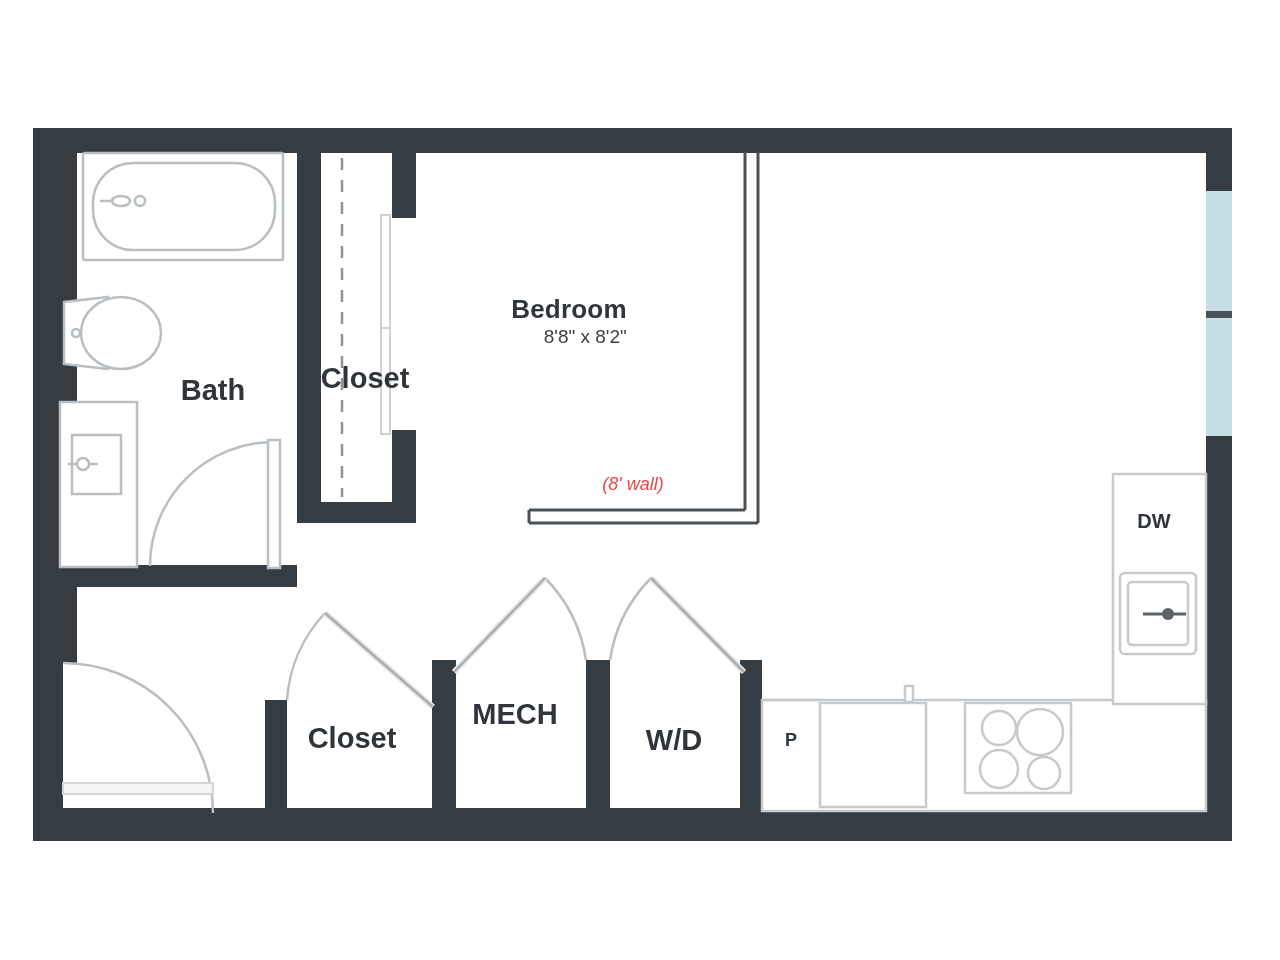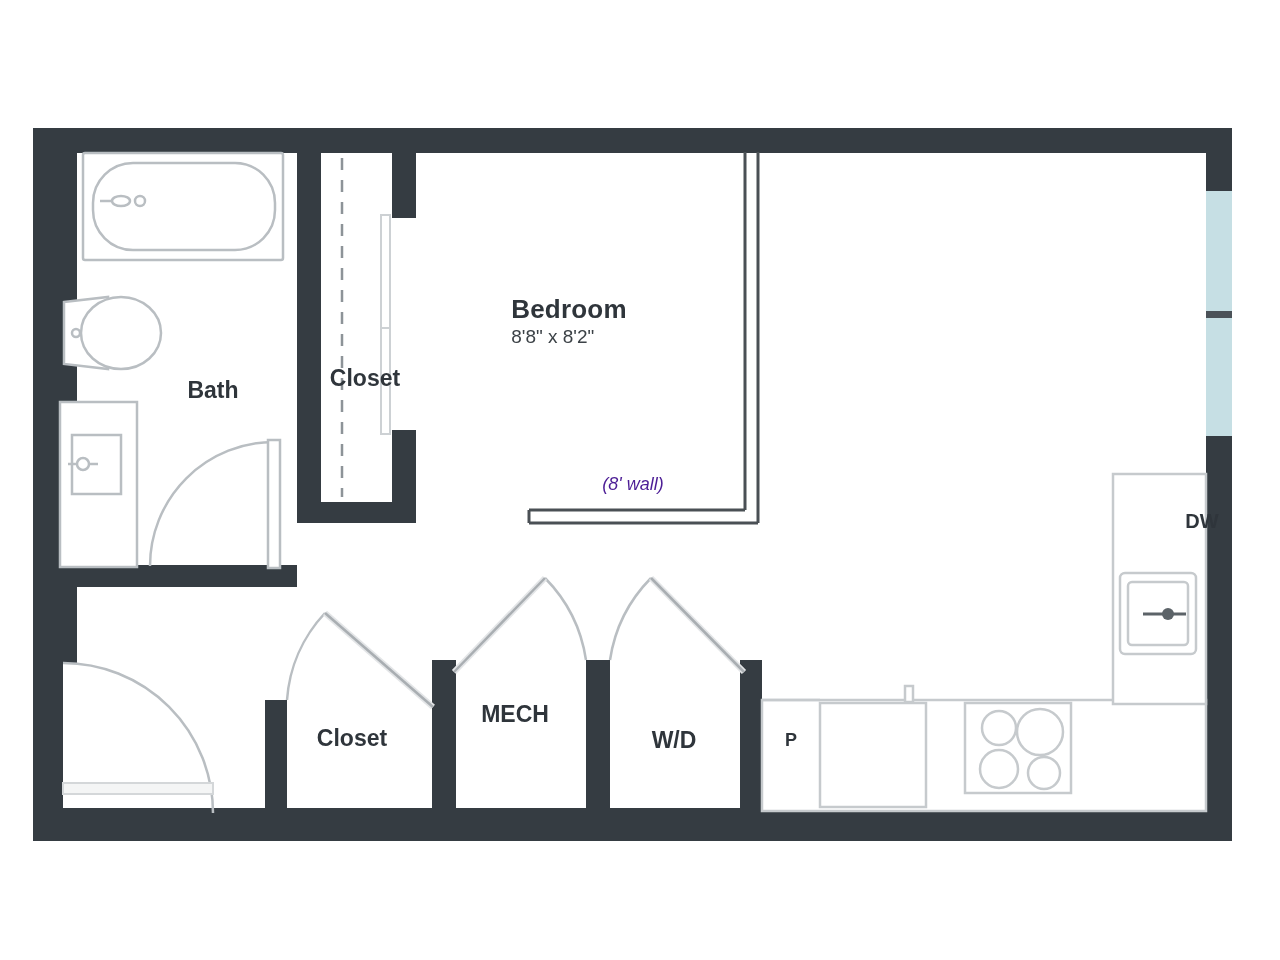--- a/index.html
+++ b/index.html
@@ -4,27 +4,27 @@
 <title>Floor Plan</title>
 <style>
   html,body{margin:0;padding:0;background:#ffffff;}
   body{
     width:1280px;height:960px;
     font-family:"Liberation Sans","DejaVu Sans",sans-serif;
     overflow:hidden;
   }
   #plan-root{position:relative;width:1280px;height:960px;background:#ffffff;}
   #plan-svg{position:absolute;left:0;top:0;width:1280px;height:960px;display:block;}
-  .lbl{position:absolute;color:#2f353b;text-align:left;white-space:nowrap;}
+  .lbl{position:absolute;color:#2f353b;text-align:right;white-space:nowrap;}
   .room-name{font-size:26px;font-weight:700;letter-spacing:.2px;line-height:1.05;}
   .room-dim{font-size:19px;font-weight:400;color:#3c4247;line-height:1.05;margin-top:4px;}
-  .small-name{font-size:23px;font-weight:700;}
-  .tiny-name{font-size:20px;font-weight:700;margin-left:48px;}
+  .small-name{font-size:29px;font-weight:700;}
+  .tiny-name{font-size:20px;font-weight:700;}
   .micro-name{font-size:18px;font-weight:600;}
-  .note{font-size:18px;font-style:italic;color:#4c1d95;font-weight:500;}
+  .note{font-size:18px;font-style:italic;color:#ef4444;font-weight:500;}
   .ctr{transform:translate(-50%,-50%);}
 </style>
 </head>
 <body>
 
 <div id="plan-root">
 
   <svg id="plan-svg" viewBox="0 0 1280 960">
 
     <g>

